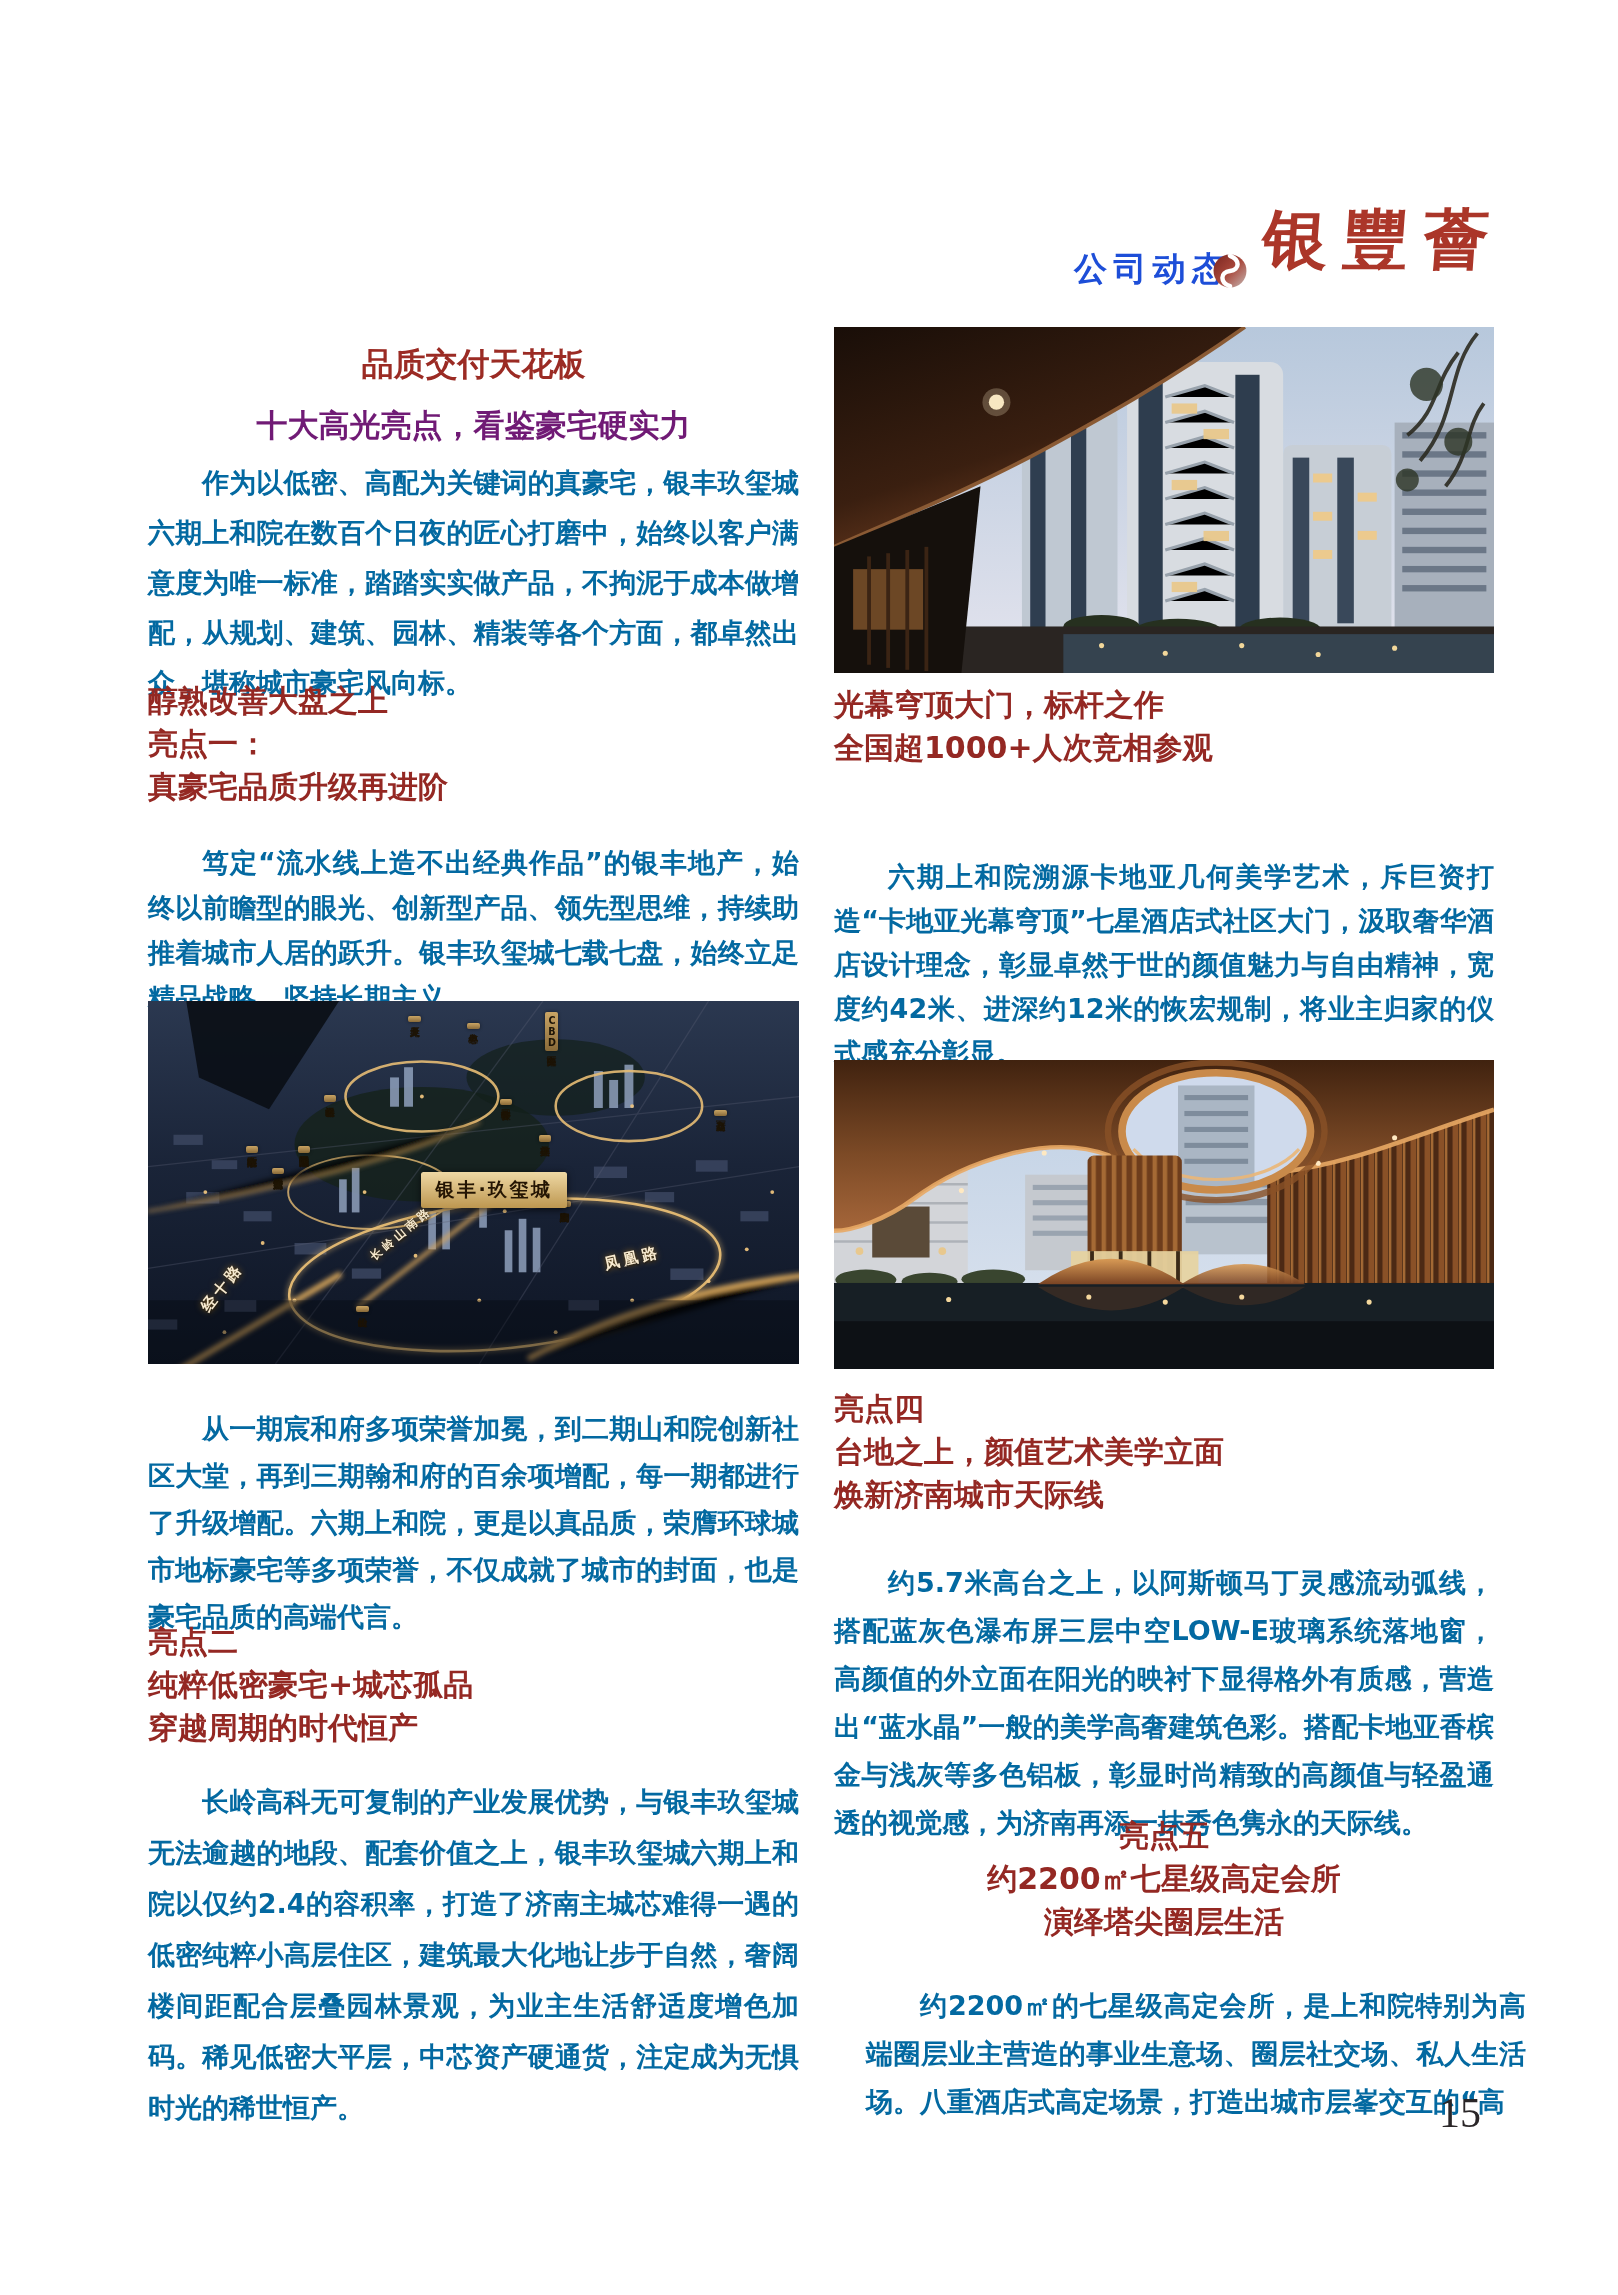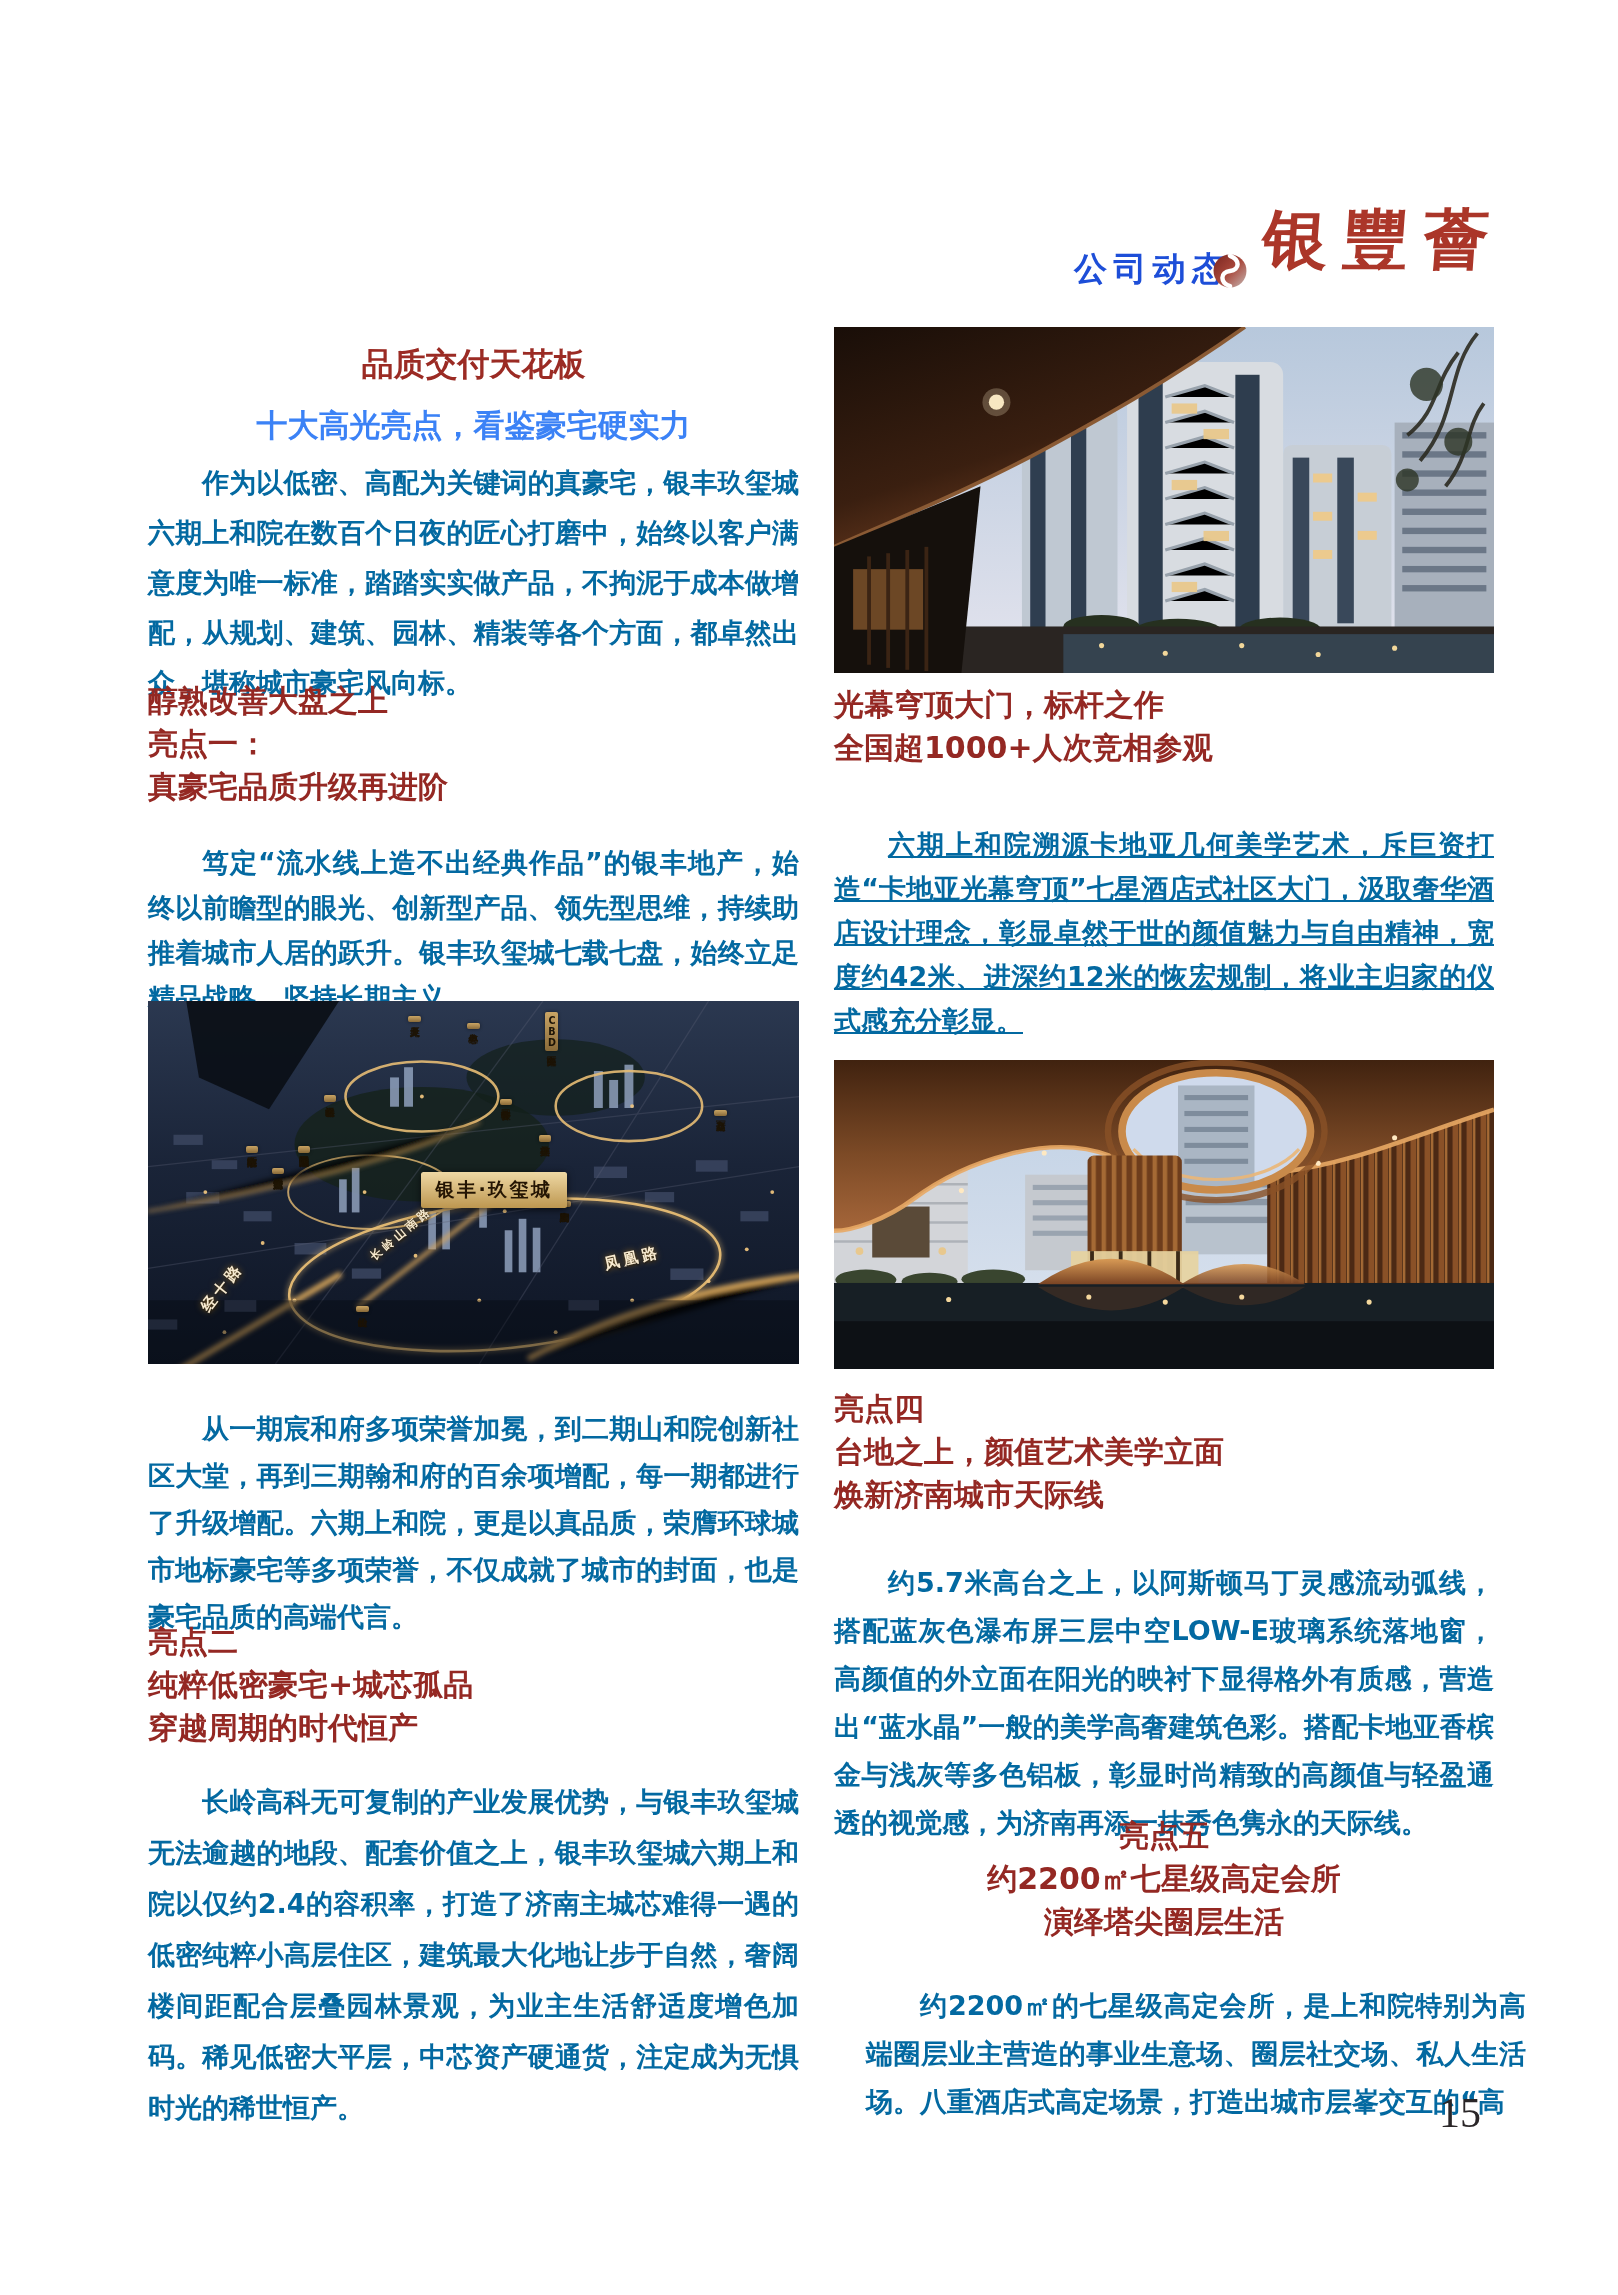--- a/index.html
+++ b/index.html
@@ -14,21 +14,21 @@
          font-size:65px;font-weight:bold;color:#ab3629;letter-spacing:15.3px;
          transform:skewX(-4deg);white-space:nowrap;}
 
   
   .col{position:absolute;top:0;height:2295px;}
   .col-left{left:148px;width:651px;}
   .col-right{left:834px;width:660px;}
   .abs{position:absolute;left:0;width:100%;}
 
   .title1{text-align:center;font-size:32px;font-weight:bold;color:#9b2b24;white-space:nowrap;}
-  .title2{text-align:center;font-size:31px;font-weight:bold;color:#3b82f6;white-space:nowrap;}
+  .title2{text-align:center;font-size:31px;font-weight:bold;color:#701a75;white-space:nowrap;}
 
   .body-p{font-size:27px;font-weight:bold;color:#0369a1;text-align:justify;
           text-indent:2em;word-break:break-all;}
 
   .hl{font-size:30px;font-weight:bold;color:#942823;line-height:43px;}
   .hl div{white-space:nowrap;}
 
   .photo{position:absolute;left:0;width:100%;overflow:hidden;background:#1a2336;}
   .photo svg{display:block;width:100%;height:100%;}
 
@@ -305,21 +305,21 @@
             <path d="M145,345 L145,540"></path>
           </g>
       </svg>
     </figure>
 
     <div class="abs hl" style="top:683px;">
       <div>光幕穹顶大门，标杆之作</div>
       <div>全国超1000+人次竞相参观</div>
     </div>
 
-    <p class="abs body-p" style="top:796px;line-height:44px;text-decoration:underline;">六期上和院溯源卡地亚几何美学艺术，斥巨资打造“卡地亚光幕穹顶”七星酒店式社区大门，汲取奢华酒店设计理念，彰显卓然于世的颜值魅力与自由精神，宽度约42米、进深约12米的恢宏规制，将业主归家的仪式感充分彰显。</p>
+    <p class="abs body-p" style="top:828px;line-height:44px;">六期上和院溯源卡地亚几何美学艺术，斥巨资打造“卡地亚光幕穹顶”七星酒店式社区大门，汲取奢华酒店设计理念，彰显卓然于世的颜值魅力与自由精神，宽度约42米、进深约12米的恢宏规制，将业主归家的仪式感充分彰显。</p>
 
     <figure class="photo" style="top:1060px;height:309px;margin:0;">
       <svg viewBox="0 0 1036 485" preserveAspectRatio="none">
         <defs>
           <linearGradient id="duskSky2" x1="0" y1="0" x2="0" y2="1">
             <stop offset="0" stop-color="#bfd0e4"></stop>
               <stop offset="1" stop-color="#dde4ef"></stop>
           </linearGradient>
           <linearGradient id="copper" x1="0" y1="0" x2="0" y2="1">
             <stop offset="0" stop-color="#40220f"></stop>

